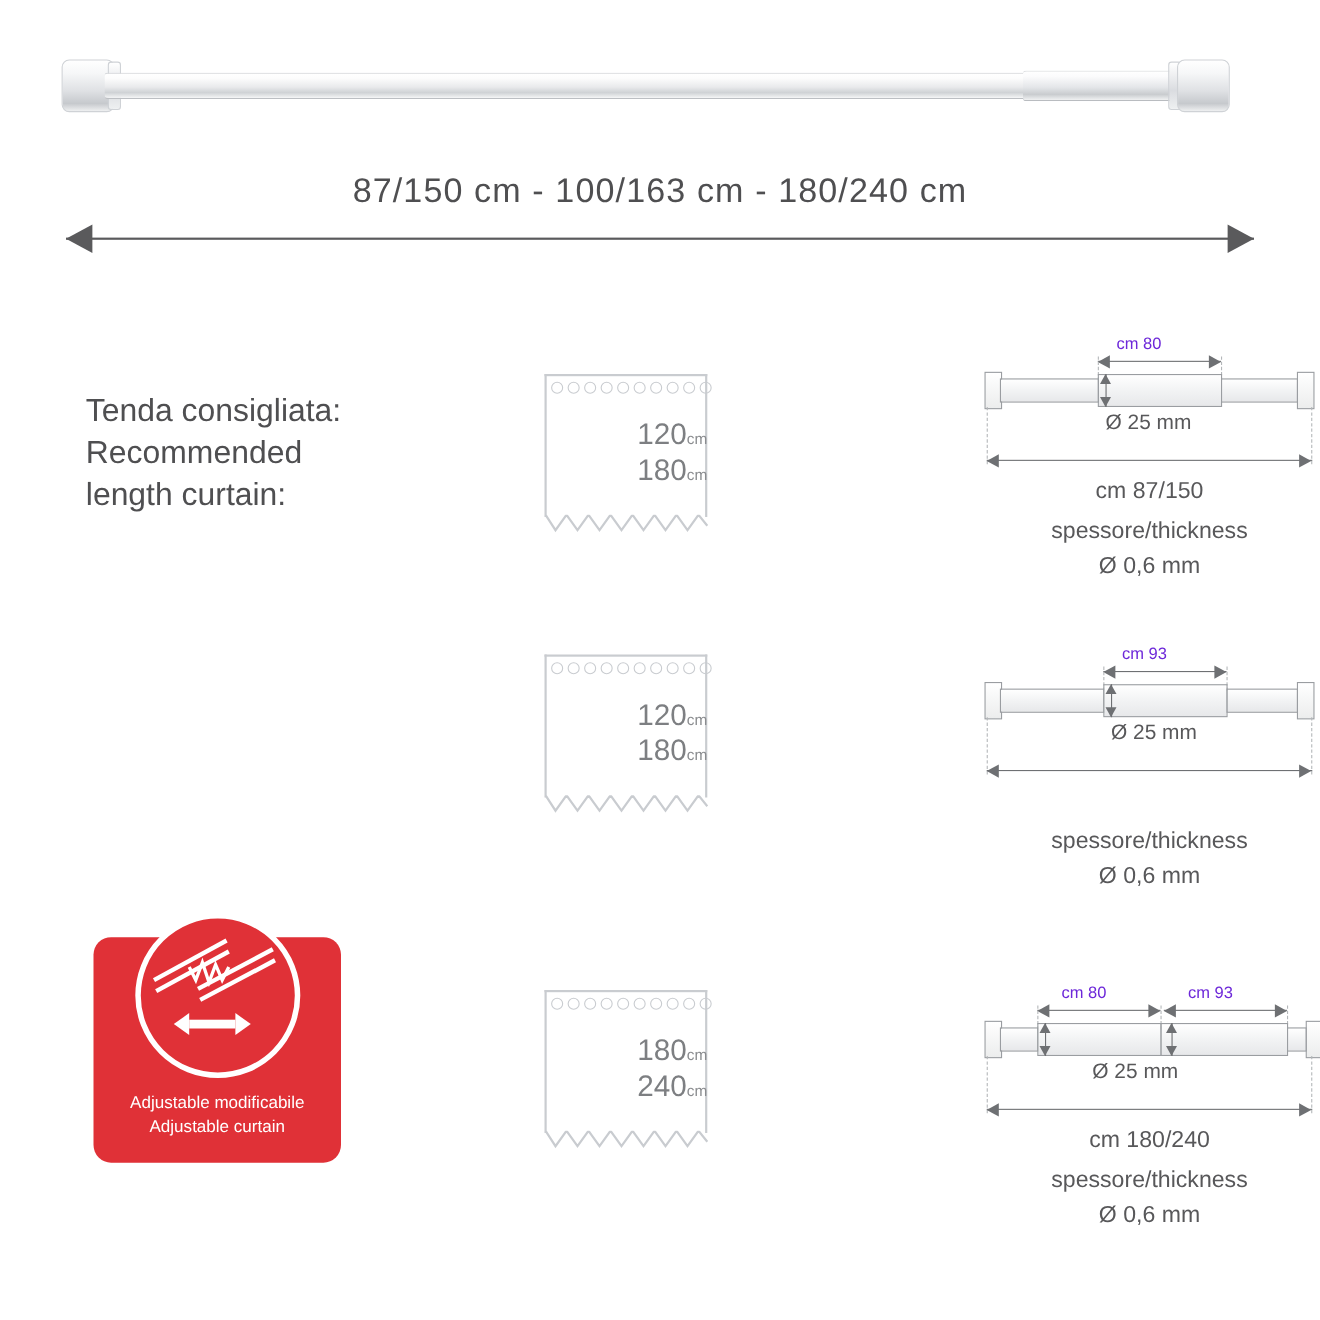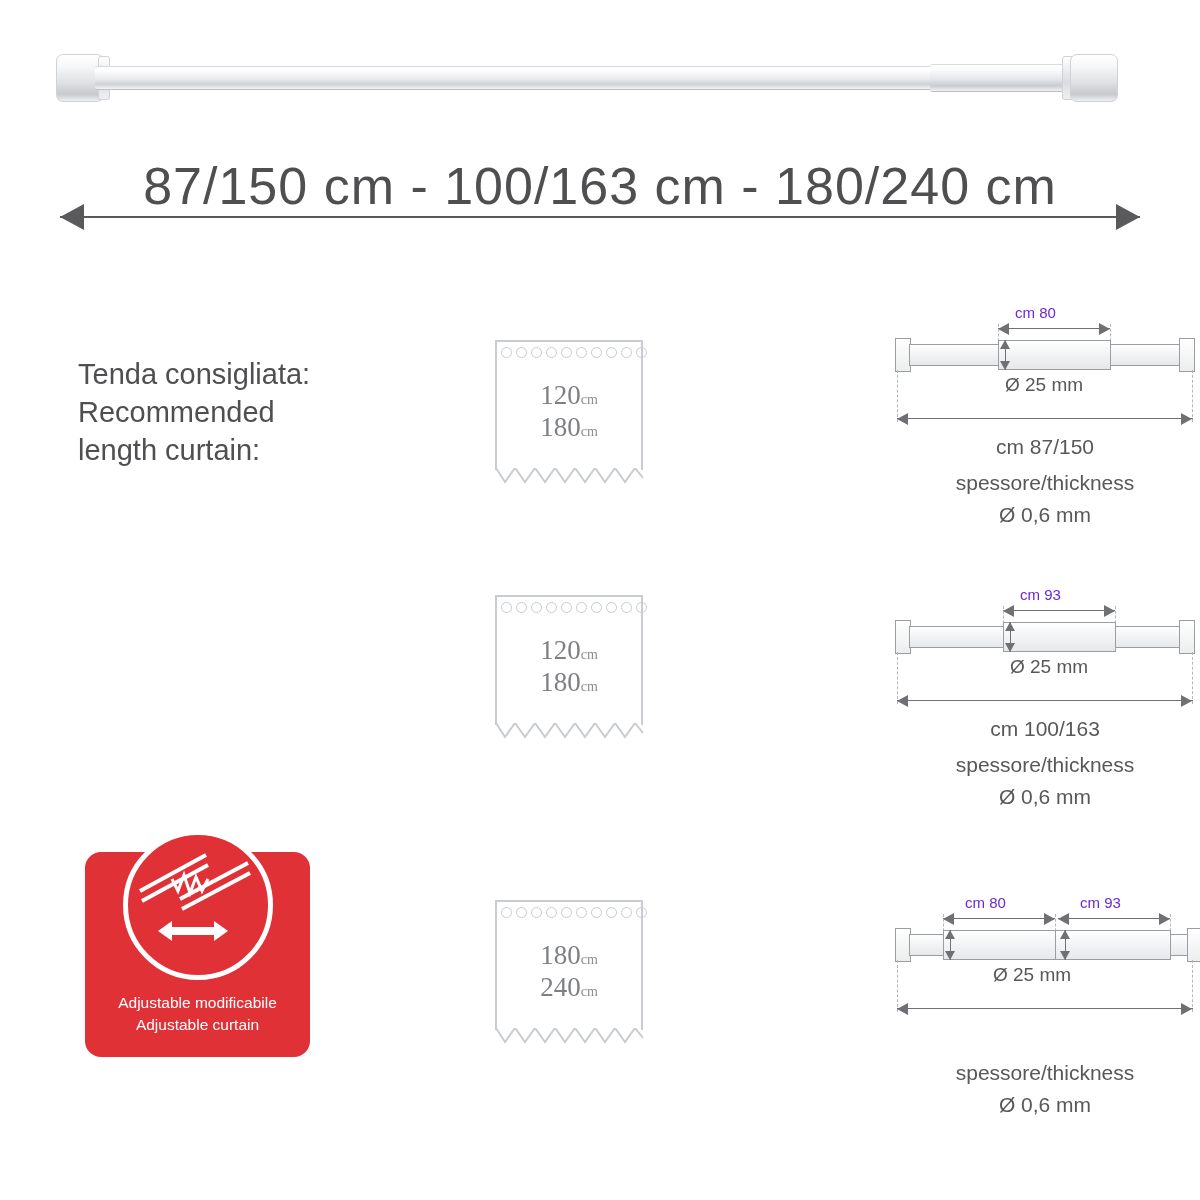--- a/index.html
+++ b/index.html
@@ -37,40 +37,40 @@
     background:linear-gradient(to bottom,#ffffff,#dadce0 60%,#eef0f1);
     border:1px solid #cfd2d6;
   }
   .cap-ring.l{left:98px;}
   .cap-ring.r{left:1062px;}
 
   
   .main-dim{position:absolute;left:60px;top:160px;width:1080px;height:70px;}
   .main-dim .label{
     position:absolute;left:0;top:-4px;width:1080px;text-align:center;
-    font-size:52px;letter-spacing:1px;color:#4f4f51;white-space:nowrap;
+    font-size:31px;letter-spacing:1px;color:#4f4f51;white-space:nowrap;
   }
   .main-dim .axis{position:absolute;left:0;top:56px;width:1080px;height:2px;background:#5a5a5c;}
   .arrow-l,.arrow-r{position:absolute;top:44px;width:0;height:0;border-top:13px solid transparent;border-bottom:13px solid transparent;}
   .arrow-l{left:0;border-right:24px solid #5a5a5c;}
   .arrow-r{right:0;border-left:24px solid #5a5a5c;}
 
   
   .left-text{position:absolute;left:78px;top:355px;width:400px;font-size:29px;line-height:38px;color:#4f4f51;}
 
   
   .curtain{position:absolute;width:150px;height:160px;}
   .curtain .body{
     position:absolute;left:0;top:0;width:148px;height:130px;
     border:2px solid #c9ccd0;border-bottom:none;box-sizing:border-box;background:#fff;
   }
   .curtain .eyelets{position:absolute;left:6px;top:7px;display:flex;gap:4px;}
   .curtain .eyelets i{display:block;width:9px;height:9px;border:1.5px solid #c9ccd0;border-radius:50%;}
   .curtain .zig{position:absolute;left:0;top:128px;width:150px;height:22px;}
-  .curtain .num1,.curtain .num2{position:absolute;left:0;width:148px;text-align:center;color:#7d7f82;font-family:Liberation Serif, serif;}
+  .curtain .num1,.curtain .num2{position:absolute;left:0;width:148px;text-align:right;color:#7d7f82;}
   .curtain .num1{top:40px;font-size:27px;}
   .curtain .num2{top:72px;font-size:27px;}
   .curtain .unit{font-size:14px;color:#8a8c8f;}
 
   
   .rodfig{position:absolute;width:300px;}
   .rodfig .tube{
     position:absolute;height:22px;border:1.5px solid #9a9da1;box-sizing:border-box;
     background:linear-gradient(to bottom,#ffffff,#f2f3f4 50%,#e7e8ea);
   }
@@ -255,21 +255,20 @@
     <div class="ar-dn" style="left:110px;top:61px;"></div>
 
     <div class="diam" style="left:115px;top:74px;">Ø 25 mm</div>
 
     <div class="dashed" style="left:2px;top:70px;height:52px;"></div>
     <div class="dashed" style="left:297px;top:70px;height:52px;"></div>
     <div class="hline" style="left:2px;top:118px;width:296px;"></div>
     <div class="ar-left" style="left:2px;top:113px;"></div>
     <div class="ar-right" style="left:286px;top:113px;"></div>
 
-    <div class="caption" style="left:0;top:132px;">cm 100/163</div>
     <div class="caption small" style="left:0;top:168px;">spessore/thickness</div>
     <div class="caption small" style="left:0;top:200px;">Ø 0,6 mm</div>
   </div>
 
   <div class="rodfig" style="left:895px;top:890px;height:280px;">
     <div class="toplabel" style="left:70px;top:4px;">cm 80</div>
     <div class="toplabel" style="left:185px;top:4px;">cm 93</div>
     <div class="hline" style="left:48px;top:28px;width:112px;"></div>
     <div class="ar-left" style="left:48px;top:23px;"></div>
     <div class="ar-right" style="left:149px;top:23px;"></div>
@@ -295,20 +294,21 @@
     <div class="ar-dn" style="left:165px;top:61px;"></div>
 
     <div class="diam" style="left:98px;top:74px;">Ø 25 mm</div>
 
     <div class="dashed" style="left:2px;top:70px;height:52px;"></div>
     <div class="dashed" style="left:297px;top:70px;height:52px;"></div>
     <div class="hline" style="left:2px;top:118px;width:296px;"></div>
     <div class="ar-left" style="left:2px;top:113px;"></div>
     <div class="ar-right" style="left:286px;top:113px;"></div>
 
+    <div class="caption" style="left:0;top:132px;">cm 180/240</div>
     <div class="caption small" style="left:0;top:168px;">spessore/thickness</div>
     <div class="caption small" style="left:0;top:200px;">Ø 0,6 mm</div>
   </div>
 
   <div class="badge">
     <div class="circle">
       <svg width="130" height="130" viewBox="0 0 130 130">
         <g stroke="#ffffff" stroke-width="4" fill="none">
           <line x1="12" y1="56" x2="78" y2="20"></line>
           <line x1="14" y1="66" x2="80" y2="30"></line>

